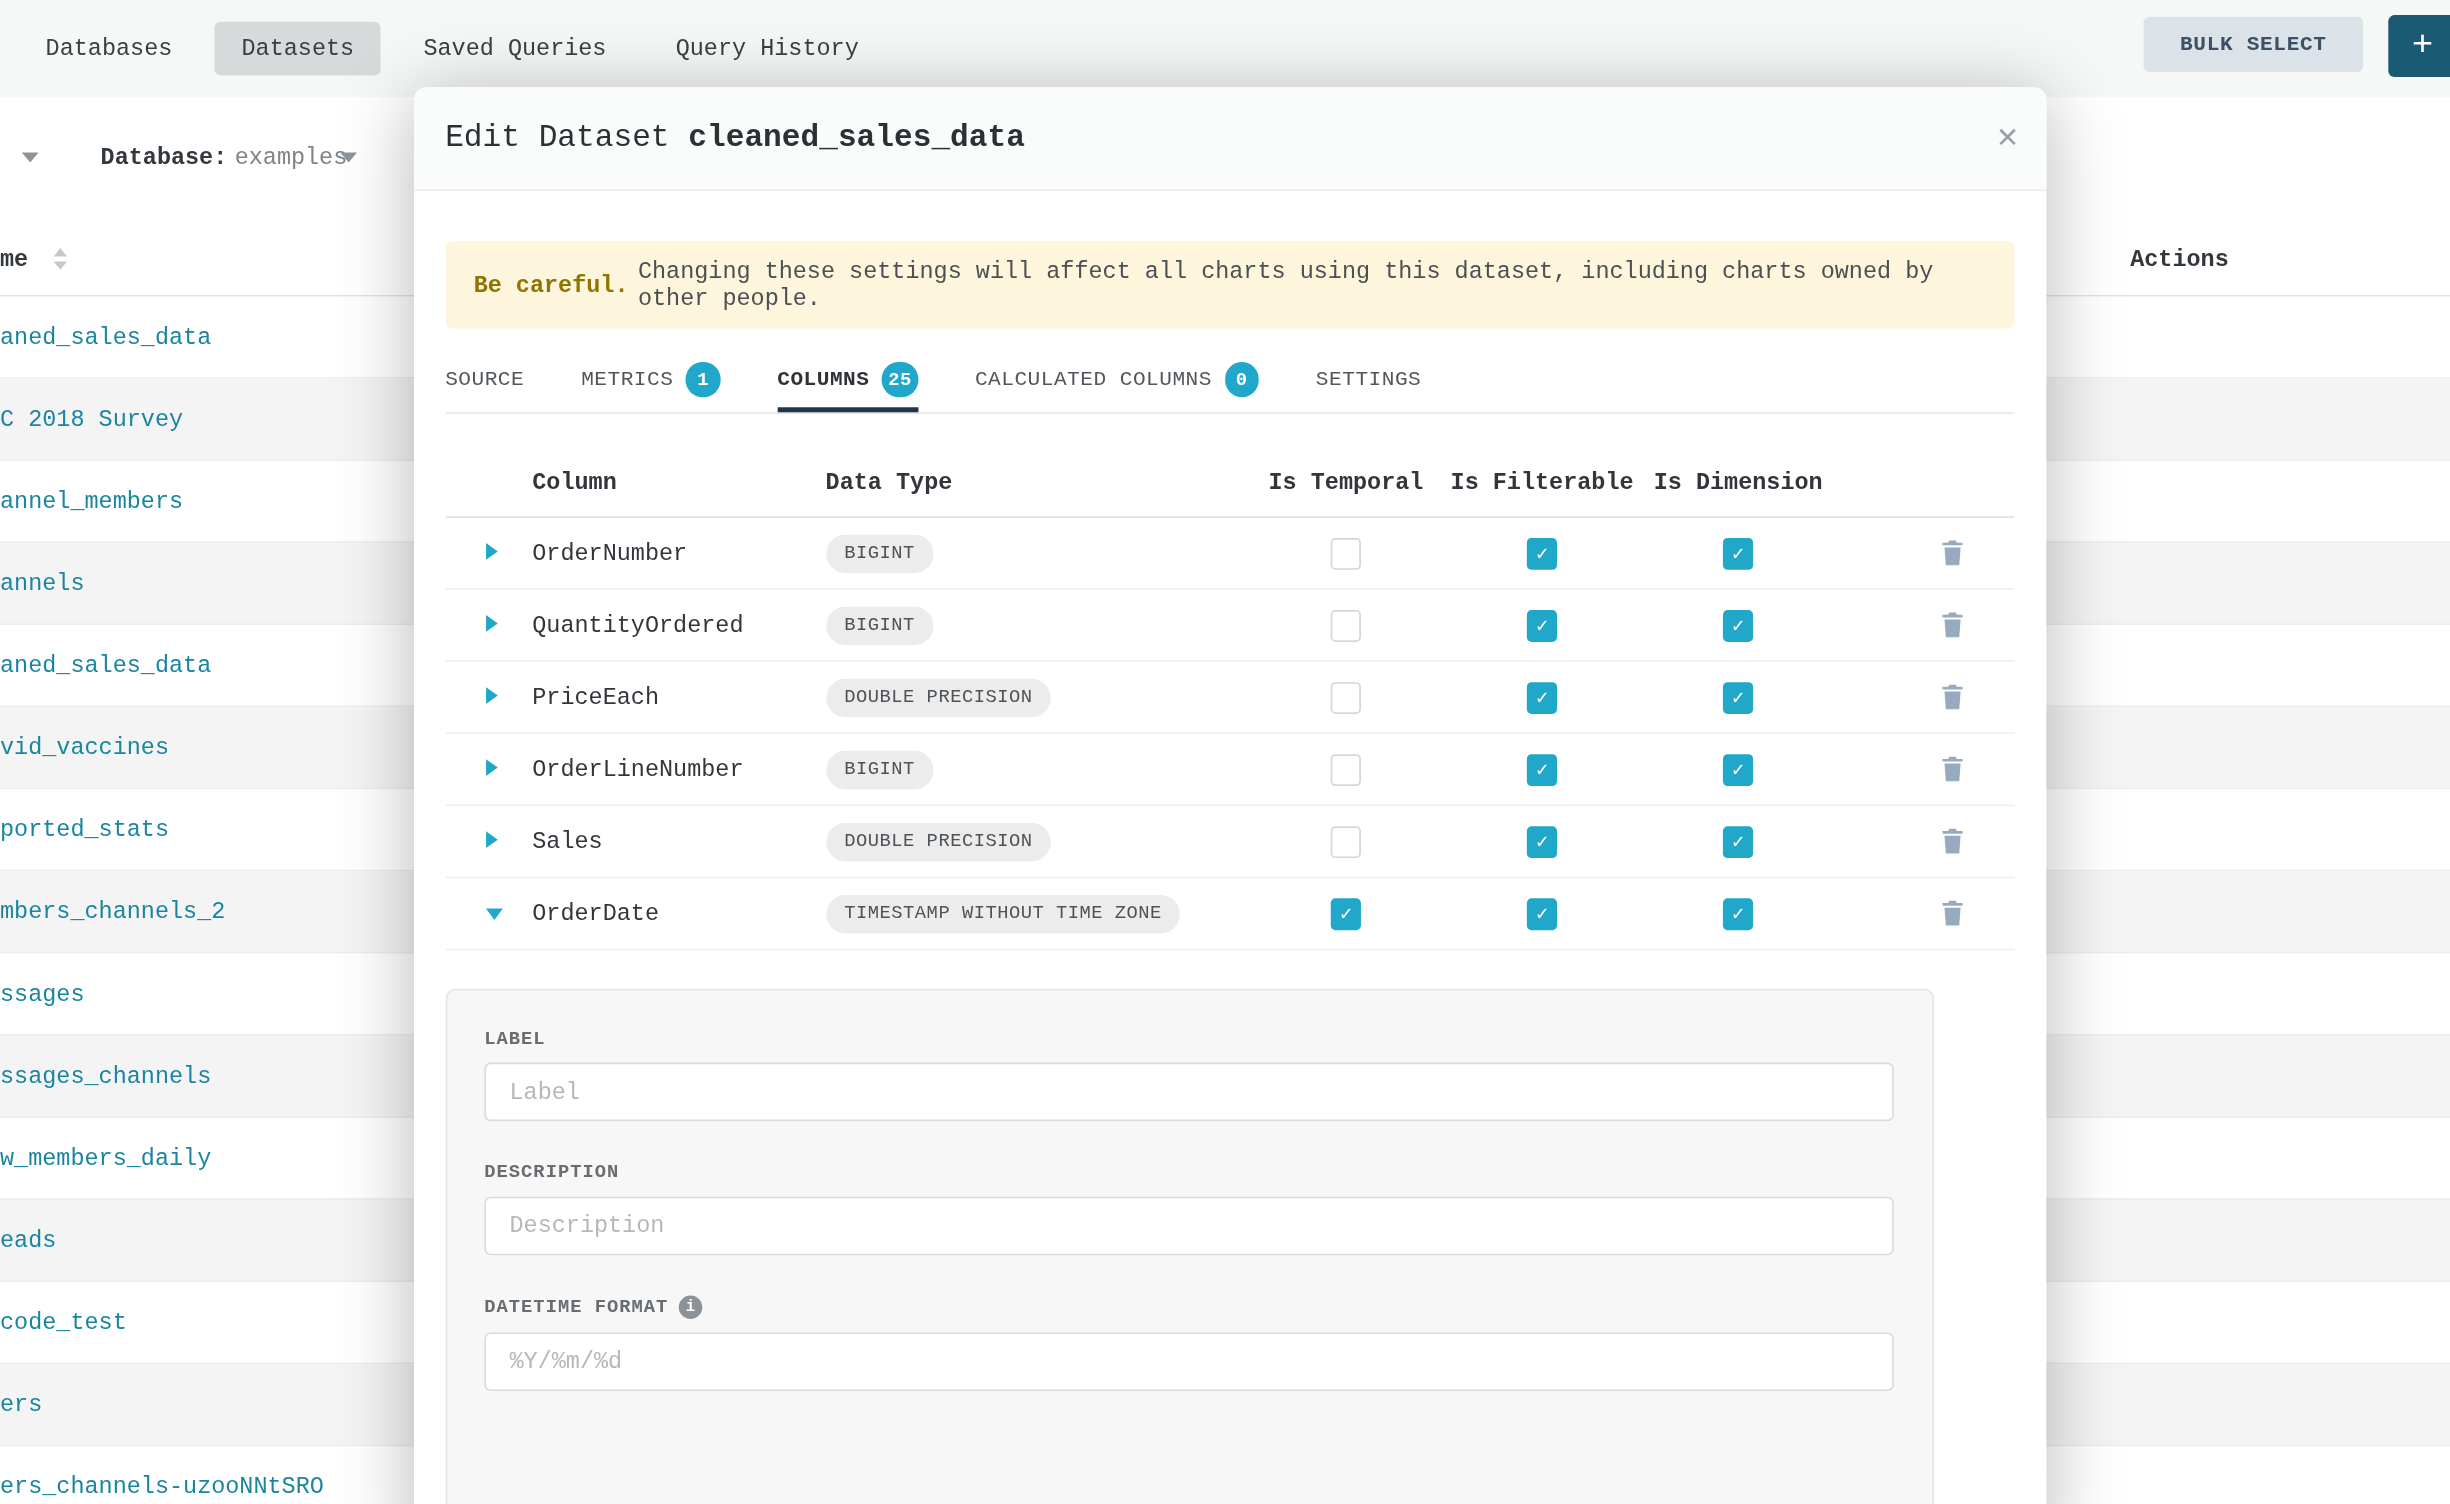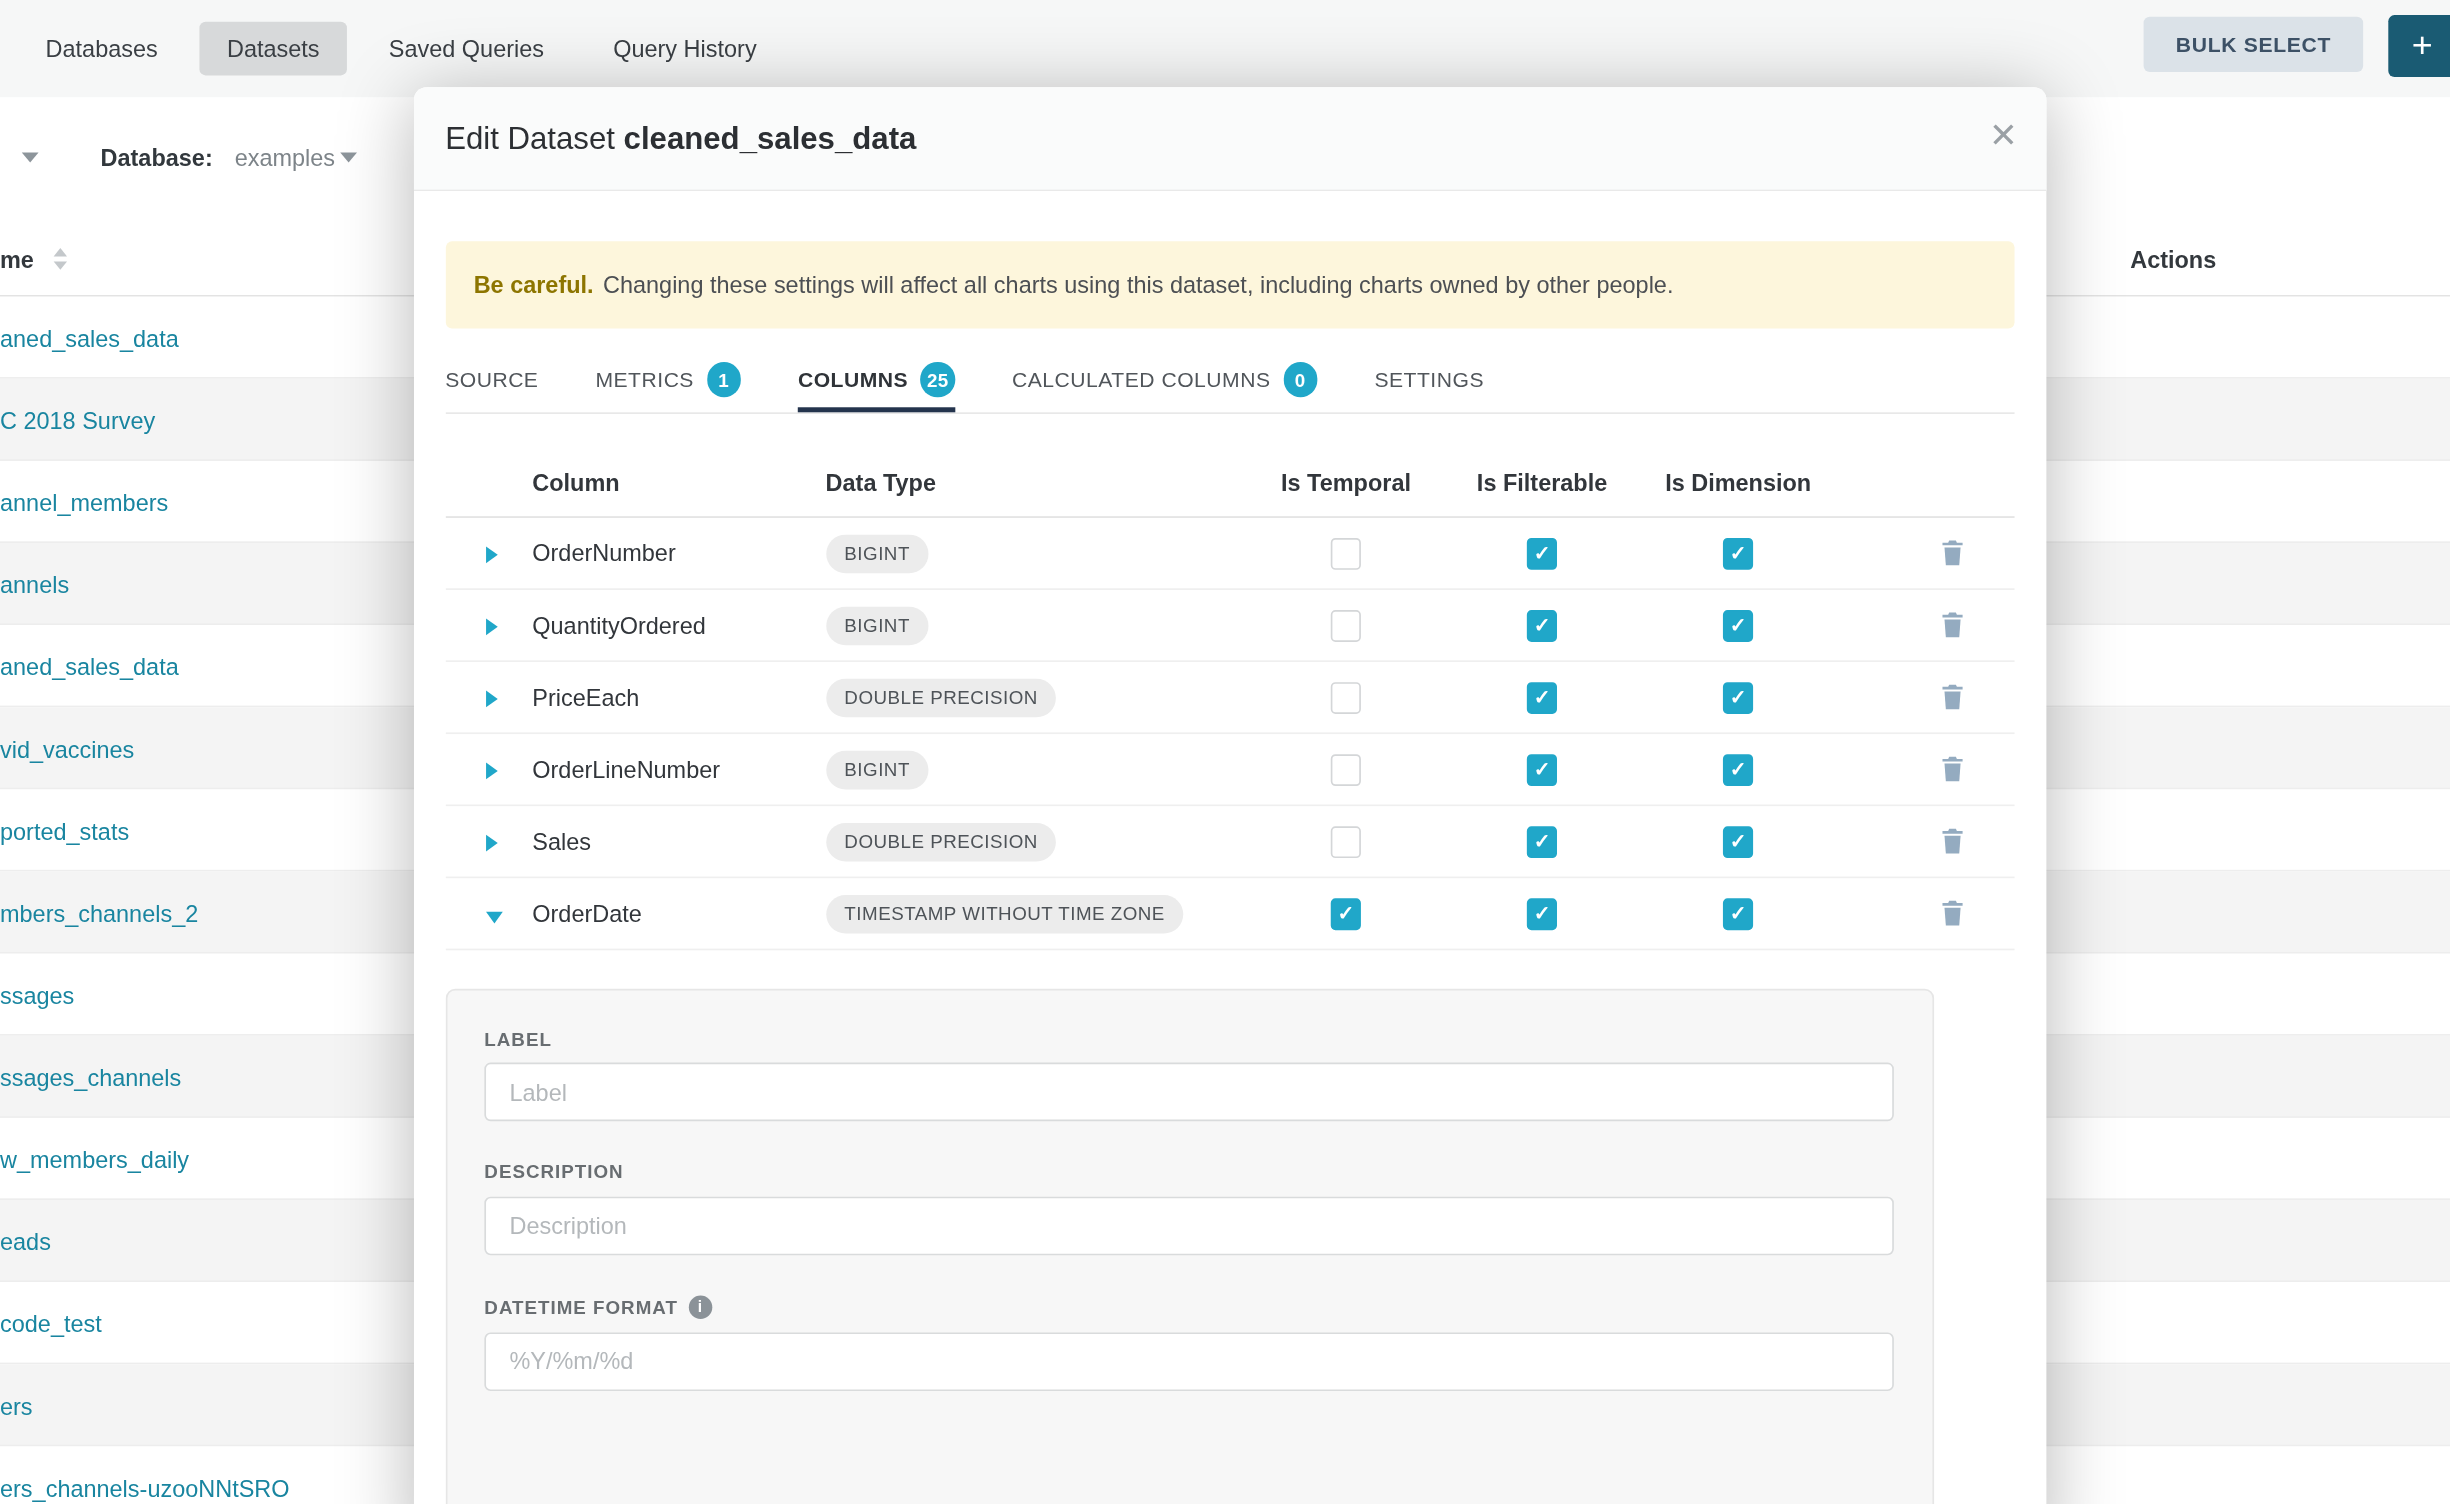--- a/index.html
+++ b/index.html
@@ -1,19 +1,19 @@
 <!DOCTYPE html>
 <html style="--accent: #20a7c9; --link: #1985a0; --tab-ink: #24344d; --warning-bg: #fdf6dc; --warning-bold: #8d7500; --nav-pill: #d7d9da; --dark-button: #1a5b73; --trash-icon: #94abc0;font-size:15px"><head>
 <meta charset="utf-8">
 <style>
   * { margin:0; padding:0; box-sizing:border-box; }
   html,body { background:#ffffff; }
   body { font-family:"Liberation Sans", sans-serif; }
 
-  .viewport { position:relative; width:2450px; height:1505px; overflow:hidden; background:#d946ef; }
+  .viewport { position:relative; width:2450px; height:1505px; overflow:hidden; background:#d946ef;font-family:Liberation Mono, monospace; }
   .stage { position:relative; width:1462px; height:898px; transform:scale(1.676); transform-origin:0 0; background:#fff; }
 
   
   .topnav { position:absolute; left:0; top:0; width:1462px; height:58px; background:#f6f7f7; z-index:5; }
   .navtabs { display:flex; align-items:center; height:100%; padding-left:11.2px; gap:9.3px; }
   .navtab { padding:8.4px 16px; font-size:14px; color:#3a3f44; border-radius:3.7px; cursor:pointer; white-space:nowrap; }
   .navtab.active { background:var(--nav-pill,#d7d9da); }
   .bulk-btn { position:absolute; top:10.3px; right:52px; width:131px; height:33px; background:#dbe2e8; border:none; border-radius:3.7px;
               font-family:inherit; font-size:12.6px; font-weight:600; letter-spacing:0.4px; color:#3d5166; cursor:pointer; }
   .plus-btn { position:absolute; top:9.3px; left:1425px; width:54px; height:37px; background:var(--dark-button,#1a5b73); border:none;

